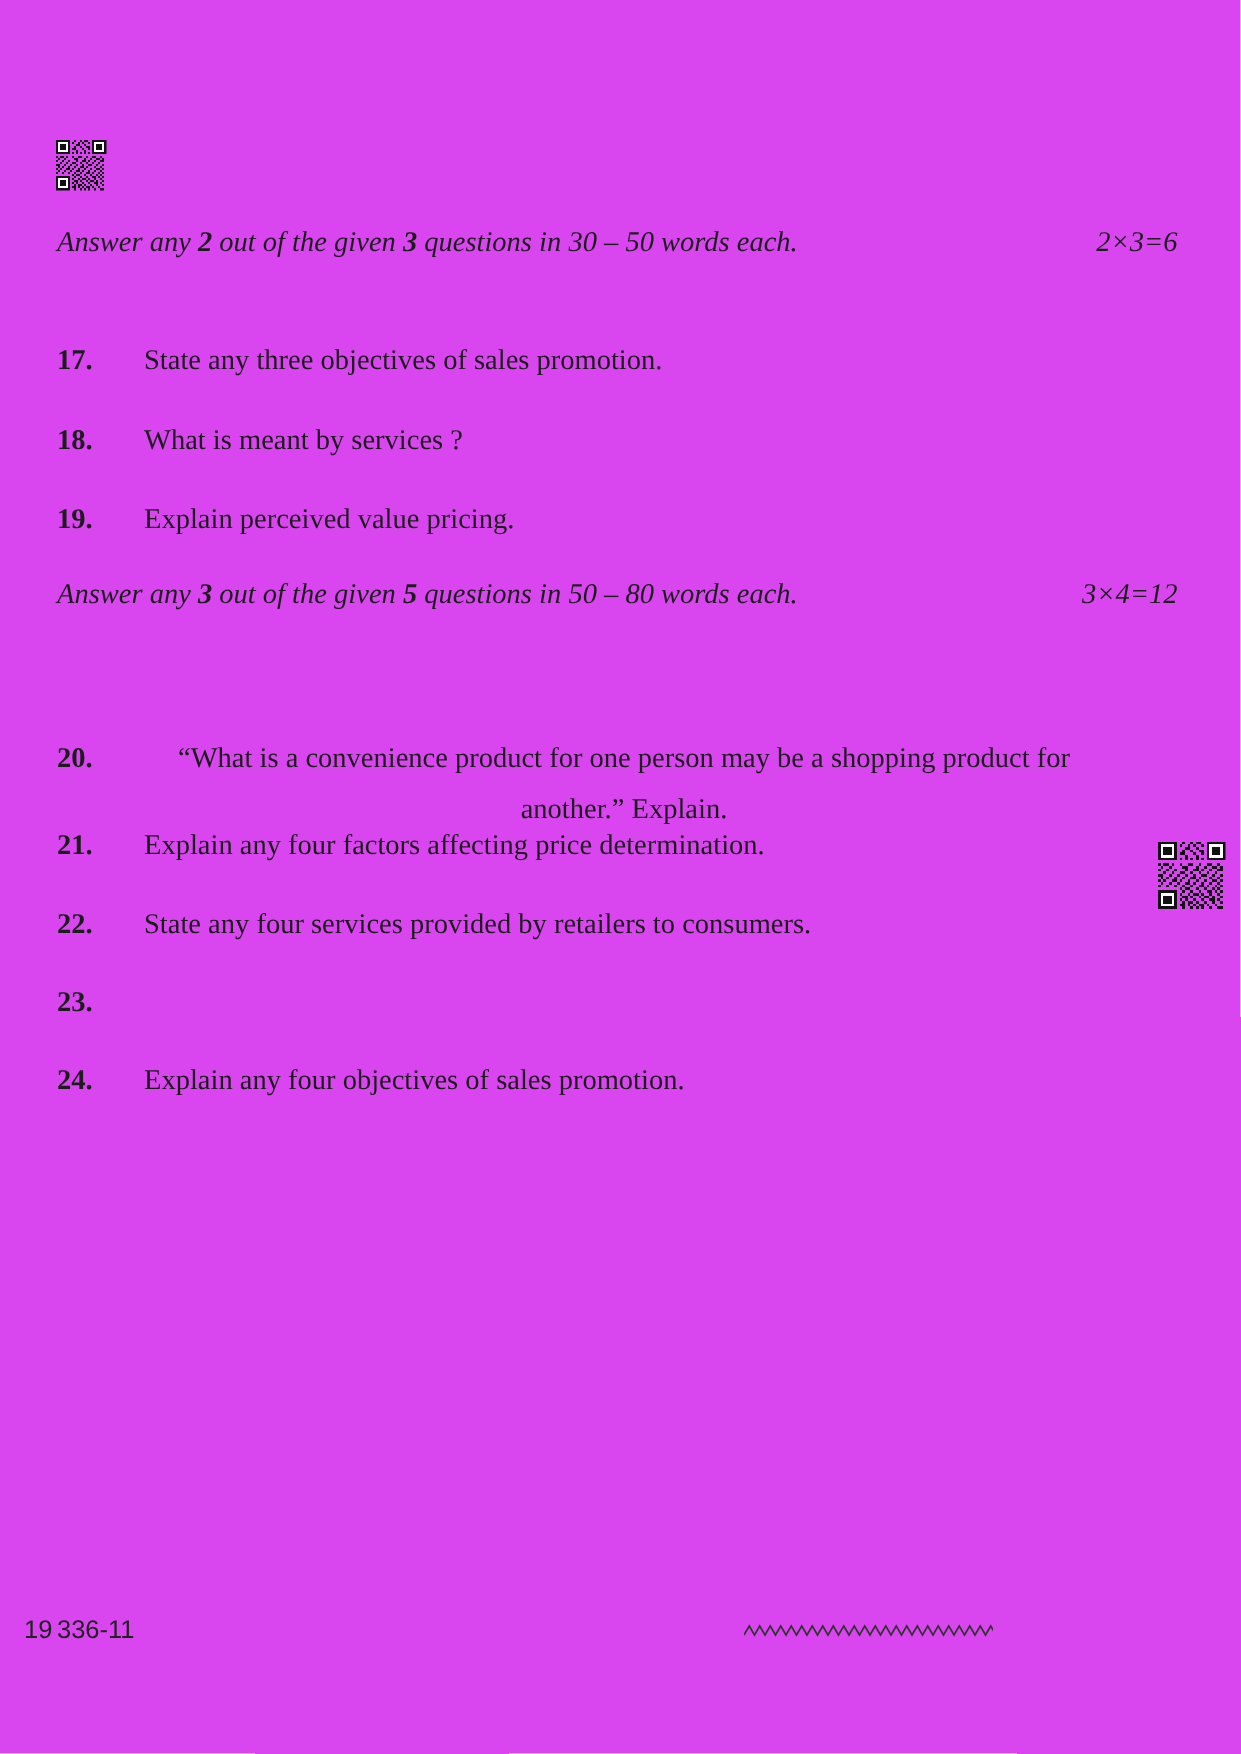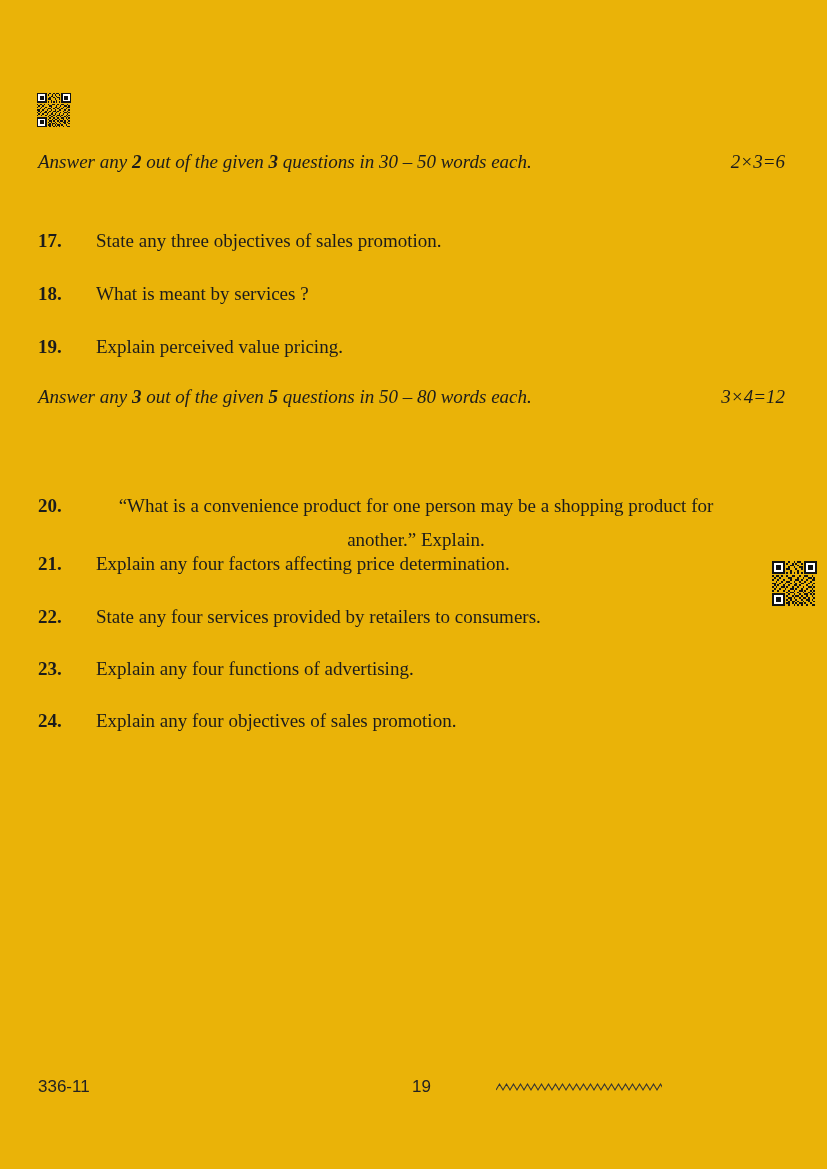--- a/index.html
+++ b/index.html
@@ -1,20 +1,20 @@
 <!DOCTYPE html>
 <html><head>
 <meta charset="utf-8">
 <style>
   html, body { margin: 0; padding: 0; background: #ffffff; }
   .page {
     position: relative;
     width: 827px;
     height: 1169px;
-    background: #eab308;
+    background: #d946ef;
     font-family: "Liberation Serif", "DejaVu Serif", serif;
     color: #1c1c1c;
     overflow: hidden;
   }
   .qr { position: absolute; }
   .qr svg { display: block; width: 100%; height: 100%; }
   #qr-top-left  { left: 37px;  top: 93px;  width: 34px; height: 34px; }
   #qr-right     { left: 772px; top: 561px; width: 45px; height: 45px; }
 
   .section-header {
@@ -58,21 +58,21 @@
     left: 0;
     right: 0;
     top: 1076px;
     height: 22px;
     font-family: Liberation Sans, sans-serif;
     font-size: 17px;
     line-height: 22px;
     color: #222;
   }
   .footer .paper-code { position: absolute; left: 38px; top: 0; }
-  .footer .page-number { position: absolute; left: 16px; right: 0; text-align: center; top: 0; }
+  .footer .page-number { position: absolute; left: 16px; right: 0; top: 0; }
   .footer .squiggle { position: absolute; left: 496px; top: 6px; width: 166px; height: 10px; }
 </style>
 </head>
 <body>
 
 <svg width="0" height="0" style="position:absolute">
   <defs>
     <g id="qr-pattern">
       <rect x="0" y="0" width="7" height="7" fill="#111"></rect>
       <rect x="1" y="1" width="5" height="5" fill="#fff"></rect>
@@ -137,21 +137,20 @@
   </div>
 
   <div class="qr" id="qr-right">
     <svg viewBox="0 0 25 25" shape-rendering="crispEdges">
         <use href="#qr-pattern"></use>
       </svg>
   </div>
 
   <div class="q-row" style="top:625px">
     <span class="q-num">23.</span>
-    <span class="q-text">Explain any four functions of advertising.</span>
   </div>
 
   <div class="q-row" style="top:677px">
     <span class="q-num">24.</span>
     <span class="q-text">Explain any four objectives of sales promotion.</span>
   </div>
 
   <div class="footer">
     <span class="paper-code">336-11</span>
     <span class="page-number">19</span>

